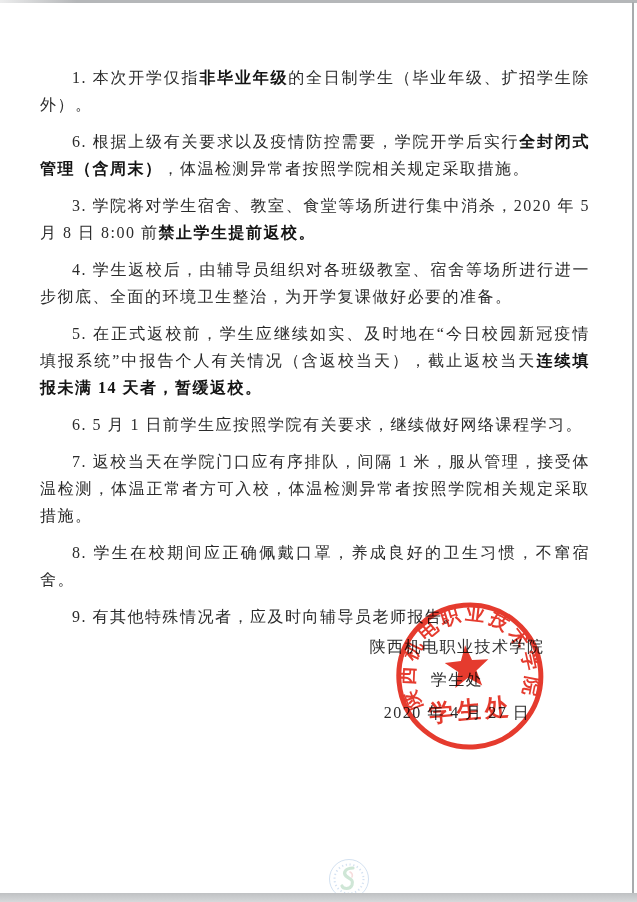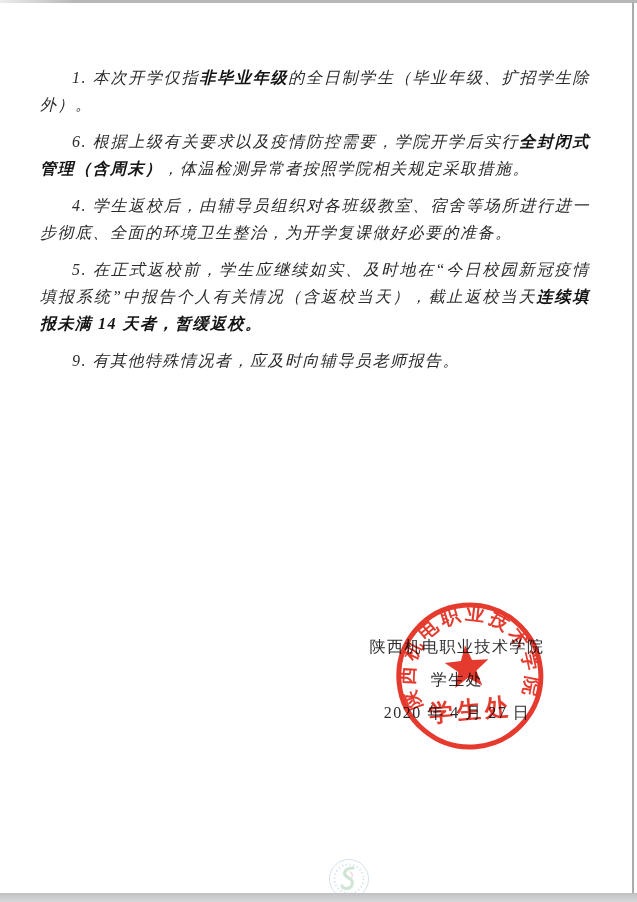--- a/index.html
+++ b/index.html
@@ -20,21 +20,21 @@
     position: absolute; top: 2px; left: 632px; width: 2px; height: 891px;
     background: #a9abad;
   }
   .scan-bottom-strip {
     position: absolute; left: 0; bottom: 0; width: 637px; height: 9px;
     background: linear-gradient(to bottom, #bfc1c3, #d6d8da);
     z-index: 5;
   }
   
   .doc-body {
-    position: absolute; top: 64px; left: 40px; width: 550px; font-style: italic;
+    position: absolute; top: 64px; left: 40px; width: 550px;
   }
   .doc-body p {
     margin: 0 0 10px 0;
     font-size: 16px;
     line-height: 27px;
     letter-spacing: 1.5px;
     text-indent: 2em;
     text-align: justify;
   }
   .doc-body p b { font-weight: bold; color: #141414; }
@@ -65,22 +65,26 @@
 </head>
 <body>
 
 <div class="scan-top-edge"></div>
 <div class="scan-right-edge"></div>
 <div class="scan-bottom-strip"></div>
 
 <div class="doc-body">
   <p><span>1. 本次开学仅指</span><b>非毕业年级</b><span>的全日制学生（毕业年级、扩招学生除外）。</span></p>
   <p><span>6. 根据上级有关要求以及疫情防控需要，学院开学后实行</span><b>全封闭式管理（含周末）</b><span>，体温检测异常者按照学院相关规定采取措施。</span></p>
+  <p><span>3. 学院将对学生宿舍、教室、食堂等场所进行集中消杀，2020 年 5 月 8 日 8:00 前</span><b>禁止学生提前返校。</b></p>
   <p><span>4. 学生返校后，由辅导员组织对各班级教室、宿舍等场所进行进一步彻底、全面的环境卫生整治，为开学复课做好必要的准备。</span></p>
   <p><span>5. 在正式返校前，学生应继续如实、及时地在“今日校园新冠疫情填报系统”中报告个人有关情况（含返校当天），截止返校当天</span><b>连续填报未满 14 天者，暂缓返校。</b></p>
+  <p><span>6.  5 月 1 日前学生应按照学院有关要求，继续做好网络课程学习。</span></p>
+  <p><span>7. 返校当天在学院门口应有序排队，间隔 1 米，服从管理，接受体温检测，体温正常者方可入校，体温检测异常者按照学院相关规定采取措施。</span></p>
+  <p><span>8. 学生在校期间应正确佩戴口罩，养成良好的卫生习惯，不窜宿舍。</span></p>
   <p><span>9. 有其他特殊情况者，应及时向辅导员老师报告。</span></p>
 </div>
 
 <div class="signature">
   <div>陕西机电职业技术学院</div>
   <div>学生处</div>
   <div>2020 年 4 月 27 日</div>
 </div>
 
 <svg class="seal" viewBox="0 0 160 160" xmlns="http://www.w3.org/2000/svg">

